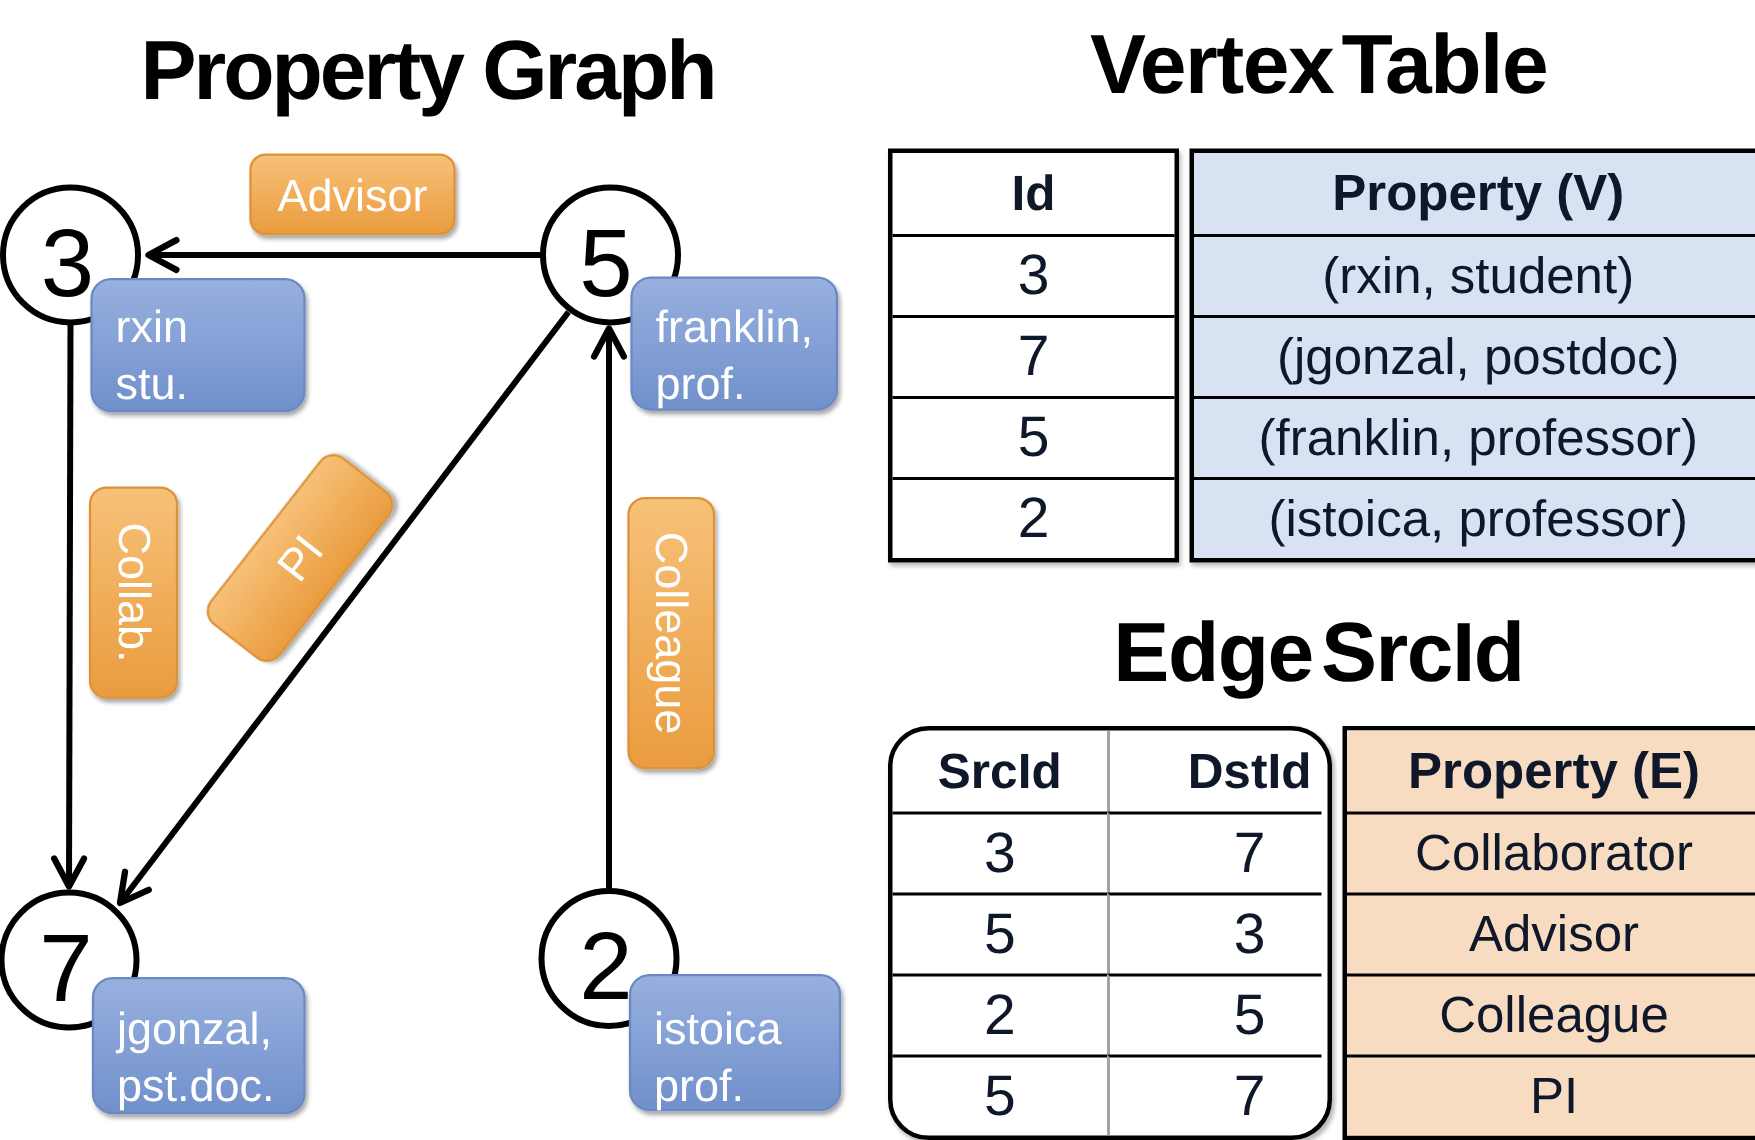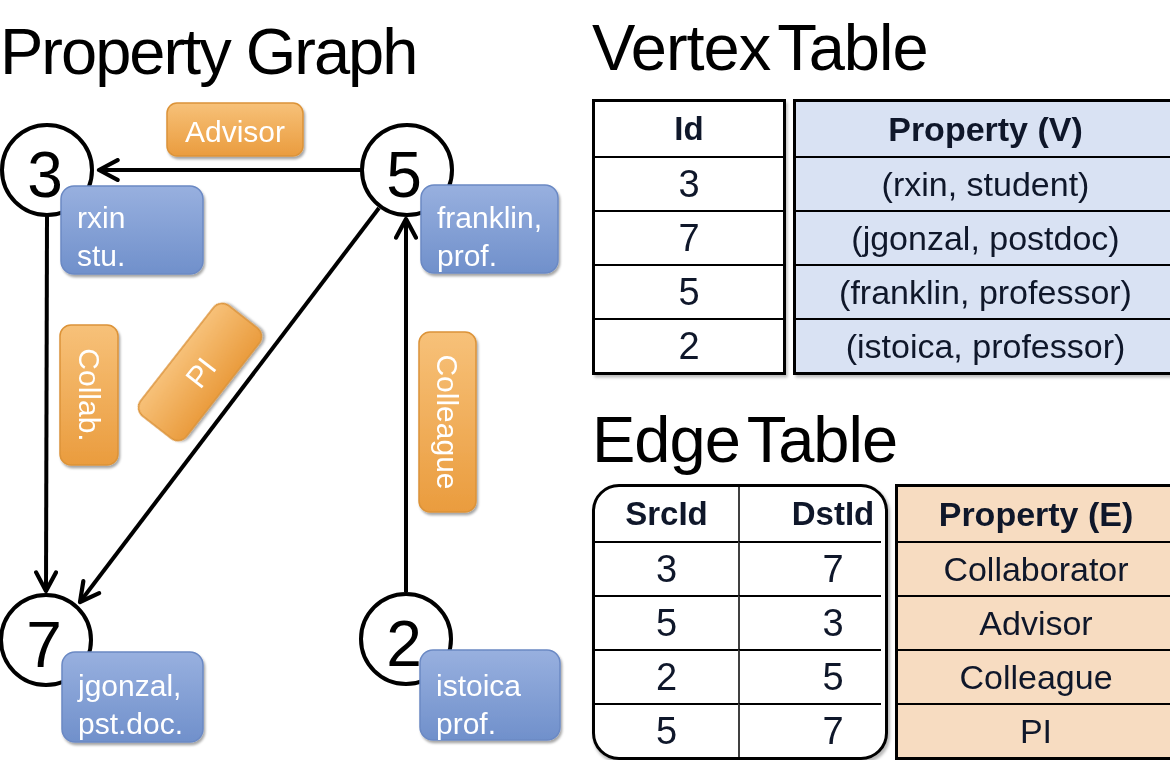--- a/index.html
+++ b/index.html
@@ -1,20 +1,20 @@
 <!DOCTYPE html>
 <html><head>
 <meta charset="utf-8">
 <style>
   html,body{margin:0;padding:0;background:#fff;}
   body{width:1170px;height:760px;overflow:hidden;font-family:"Liberation Sans",sans-serif;}
   .slide{position:relative;width:1170px;height:760px;background:#fff;}
 
-  .title{position:absolute;text-align:left;color:#000;font-weight:400;
-         font-size:65px;letter-spacing:-1px;white-space:nowrap;}
+  .title{position:absolute;text-align:center;color:#000;font-weight:700;
+         font-size:56px;letter-spacing:-1px;white-space:nowrap;}
   .graph-title{left:0;top:14px;width:570px;letter-spacing:-2px;}
   .vertex-title{left:592px;top:10px;width:574px;word-spacing:-9px;}
   .edge-title{left:592px;top:402px;width:574px;word-spacing:-9px;}
 
   .graph-svg{position:absolute;left:0;top:0;}
 
   
   .tbl{position:absolute;display:flex;gap:7px;}
   .vx-tbl{left:592px;top:99px;}
   .ed-tbl{left:592px;top:484px;}
@@ -22,37 +22,37 @@
   .cell{box-sizing:border-box;height:54px;display:flex;align-items:center;justify-content:center;
         color:#0f172a;font-size:38px;font-weight:300;border-top:2px solid #000;white-space:nowrap;}
   .cell.first{border-top:none;}
   .cell.hdr{font-weight:700;font-size:33px;}
   .cell.propv{font-size:34px;background:#D9E2F3;}
   .cell.prope{font-size:34px;background:#F7DCC1;}
   .col-id{width:188px;}
   .col-propv{width:379px;}
   .col-prope{width:276px;}
   .srcdst{width:290px;display:grid;grid-template-columns:143px 143px;border-radius:27px;}
-  .srcdst .cell.rightcol{border-left:2px solid #404040;padding-left:45px;}
+  .srcdst .cell.rightcol{border-left:2px solid #a3a3a3;padding-left:45px;}
 
   
   text{font-family:"Liberation Sans",sans-serif;}
   .node-digit{font-size:64px;font-weight:300;fill:#000;}
   .lbl-text{font-size:30px;fill:#fff;}
   .edge-line{stroke:#000;stroke-width:4;fill:none;}
   .node-circle{fill:#fff;stroke:#000;stroke-width:4;}
 </style>
 </head>
 <body>
 
 <div class="slide">
 
   <div class="title graph-title">Property Graph</div>
   <div class="title vertex-title">Vertex Table</div>
-  <div class="title edge-title">Edge Table</div>
+  <div class="title edge-title">Edge SrcId</div>
 
   <svg class="graph-svg" width="585" height="760" viewBox="0 0 585 760">
     <defs>
       <linearGradient id="gradO" x1="0" y1="0" x2="0" y2="1">
         <stop offset="0" stop-color="#F7C179"></stop>
           <stop offset="1" stop-color="#EA9C3E"></stop>
       </linearGradient>
       <linearGradient id="gradB" x1="0" y1="0" x2="0" y2="1">
         <stop offset="0" stop-color="#98B0DF"></stop>
           <stop offset="1" stop-color="#7090CB"></stop>

